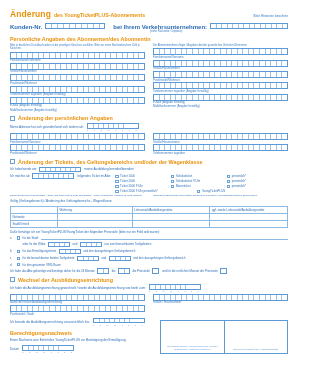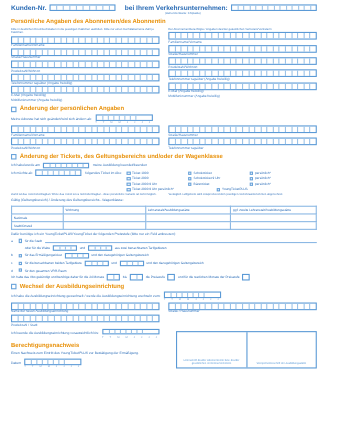--- a/index.html
+++ b/index.html
@@ -76,20 +76,25 @@
   .sigcell:first-child { border-left:none; }
   .sigcap { position:absolute; bottom:2px; left:0; right:0; text-align:center;
             font-size:2.4px; color:#5b9ad6; line-height:1.3; }
   .star { font-size:2.5px; color:#2f6fb8; line-height:1.3; }
 </style>
 </head>
 <body>
 
 <div class="page">
 
+  <div class="hdr">
+    <span class="hdr-title">Änderung</span>
+    <span class="hdr-sub">des YoungTicketPLUS-Abonnements</span>
+    <span class="hdr-note">Bitte Hinweise beachten</span>
+  </div>
 
   <div class="cust">
     <span class="cust-lbl">Kunden-Nr.</span>
     <div style="width:60px; margin-left:3px;">
       <div class="comb tb sm">
         <i></i>
           <i></i>
           <i></i>
           <i></i>
           <i></i>

